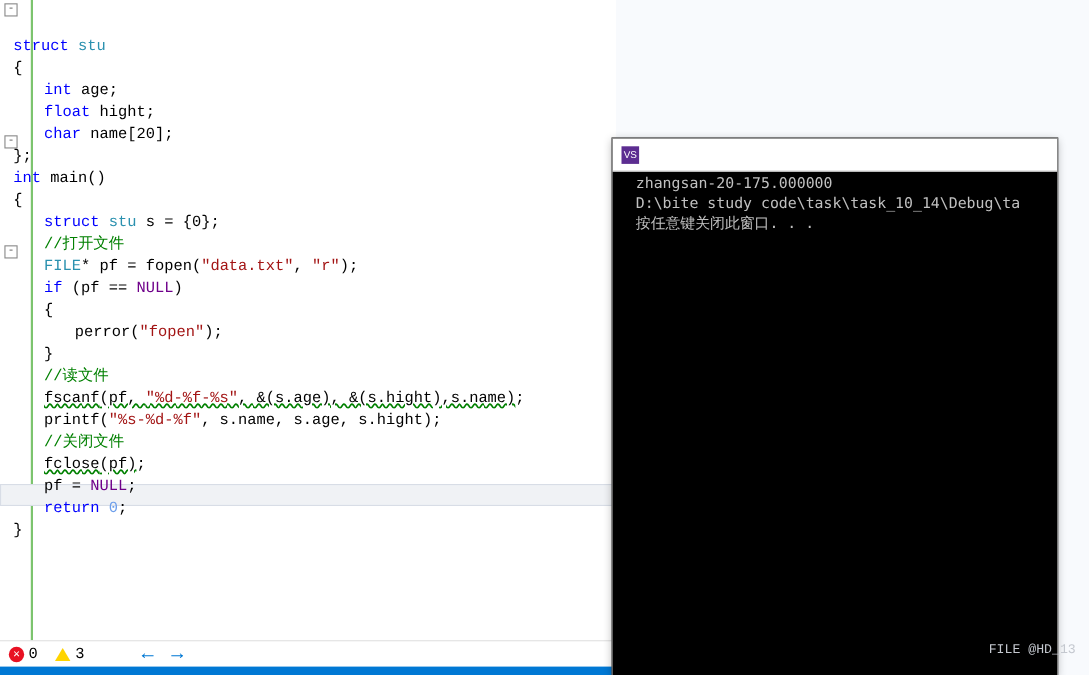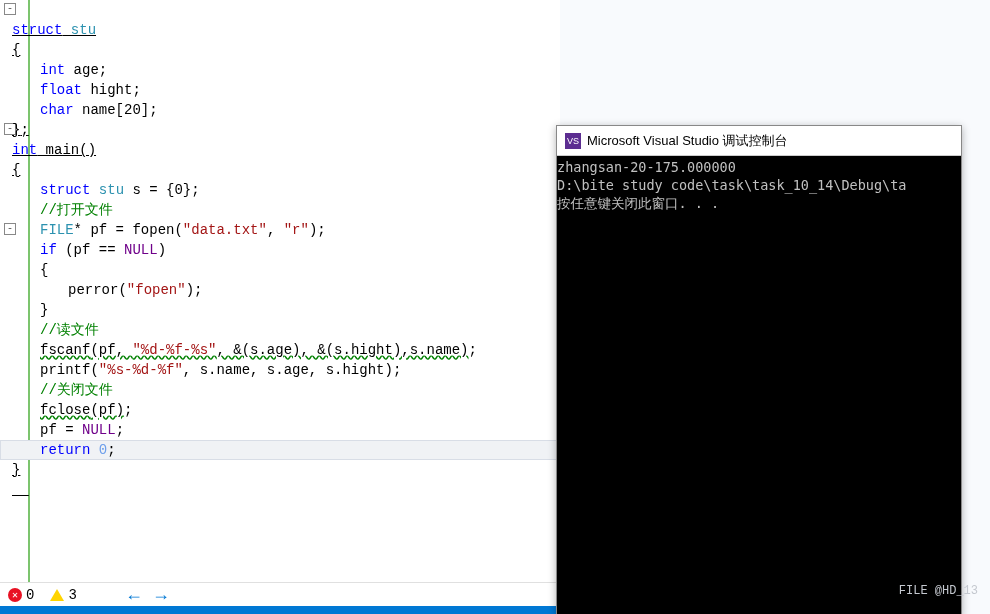--- a/index.html
+++ b/index.html
@@ -40,22 +40,21 @@
   color: #555;
   font-size: 10px;
   line-height: 10px;
   text-align: center;
   cursor: pointer;
   background: #fff;
 }
 .code-area {
   position: absolute;
   left: 12px;
-  top: 0;
-  text-decoration: underline;
+  top: 12px;
 }
 .kw { color: #0000ff; }
 .type { color: #2b91af; }
 .str { color: #a31515; }
 .num { color: #6c9eeb; }
 .cmt { color: #008000; }
 .macro { color: #6f008a; }
 .wavy-g { text-decoration: underline wavy #008000; }
 .hl-line {
   position: absolute;
@@ -136,21 +135,21 @@
   width: 16px;
   height: 16px;
   background: #5c2d91;
   color: #fff;
   font-size: 9px;
   display: inline-flex;
   align-items: center;
   justify-content: center;
 }
 .console-body {
-  padding: 2px 0;
+  padding: 2px 21px;
   color: #c0c0c0;
   font-family: Consolas, "SimSun", monospace;
   font-size: 13.5px;
   line-height: 18px;
   white-space: pre;
 }
 .watermark {
   position: absolute;
   right: 12px;
   bottom: 16px;
@@ -208,20 +207,19 @@
   </span>
   <span style="width:20px"></span>
   <span class="arrow">←</span>
   <span class="arrow">→</span>
 </div>
 <div class="bluebar"></div>
 
 <div class="console-window">
   <div class="console-title">
     <span class="vsicon">VS</span>
-    <span>Microsoft Visual Studio 调试控制台</span>
   </div>
   <div class="console-body"><span>zhangsan-20-175.000000</span>
 <span>D:\bite study code\task\task_10_14\Debug\ta</span>
 <span>按任意键关闭此窗口. . .</span></div>
 </div>
 
 <div class="watermark">FILE @HD_13</div>
 
 </body></html>

